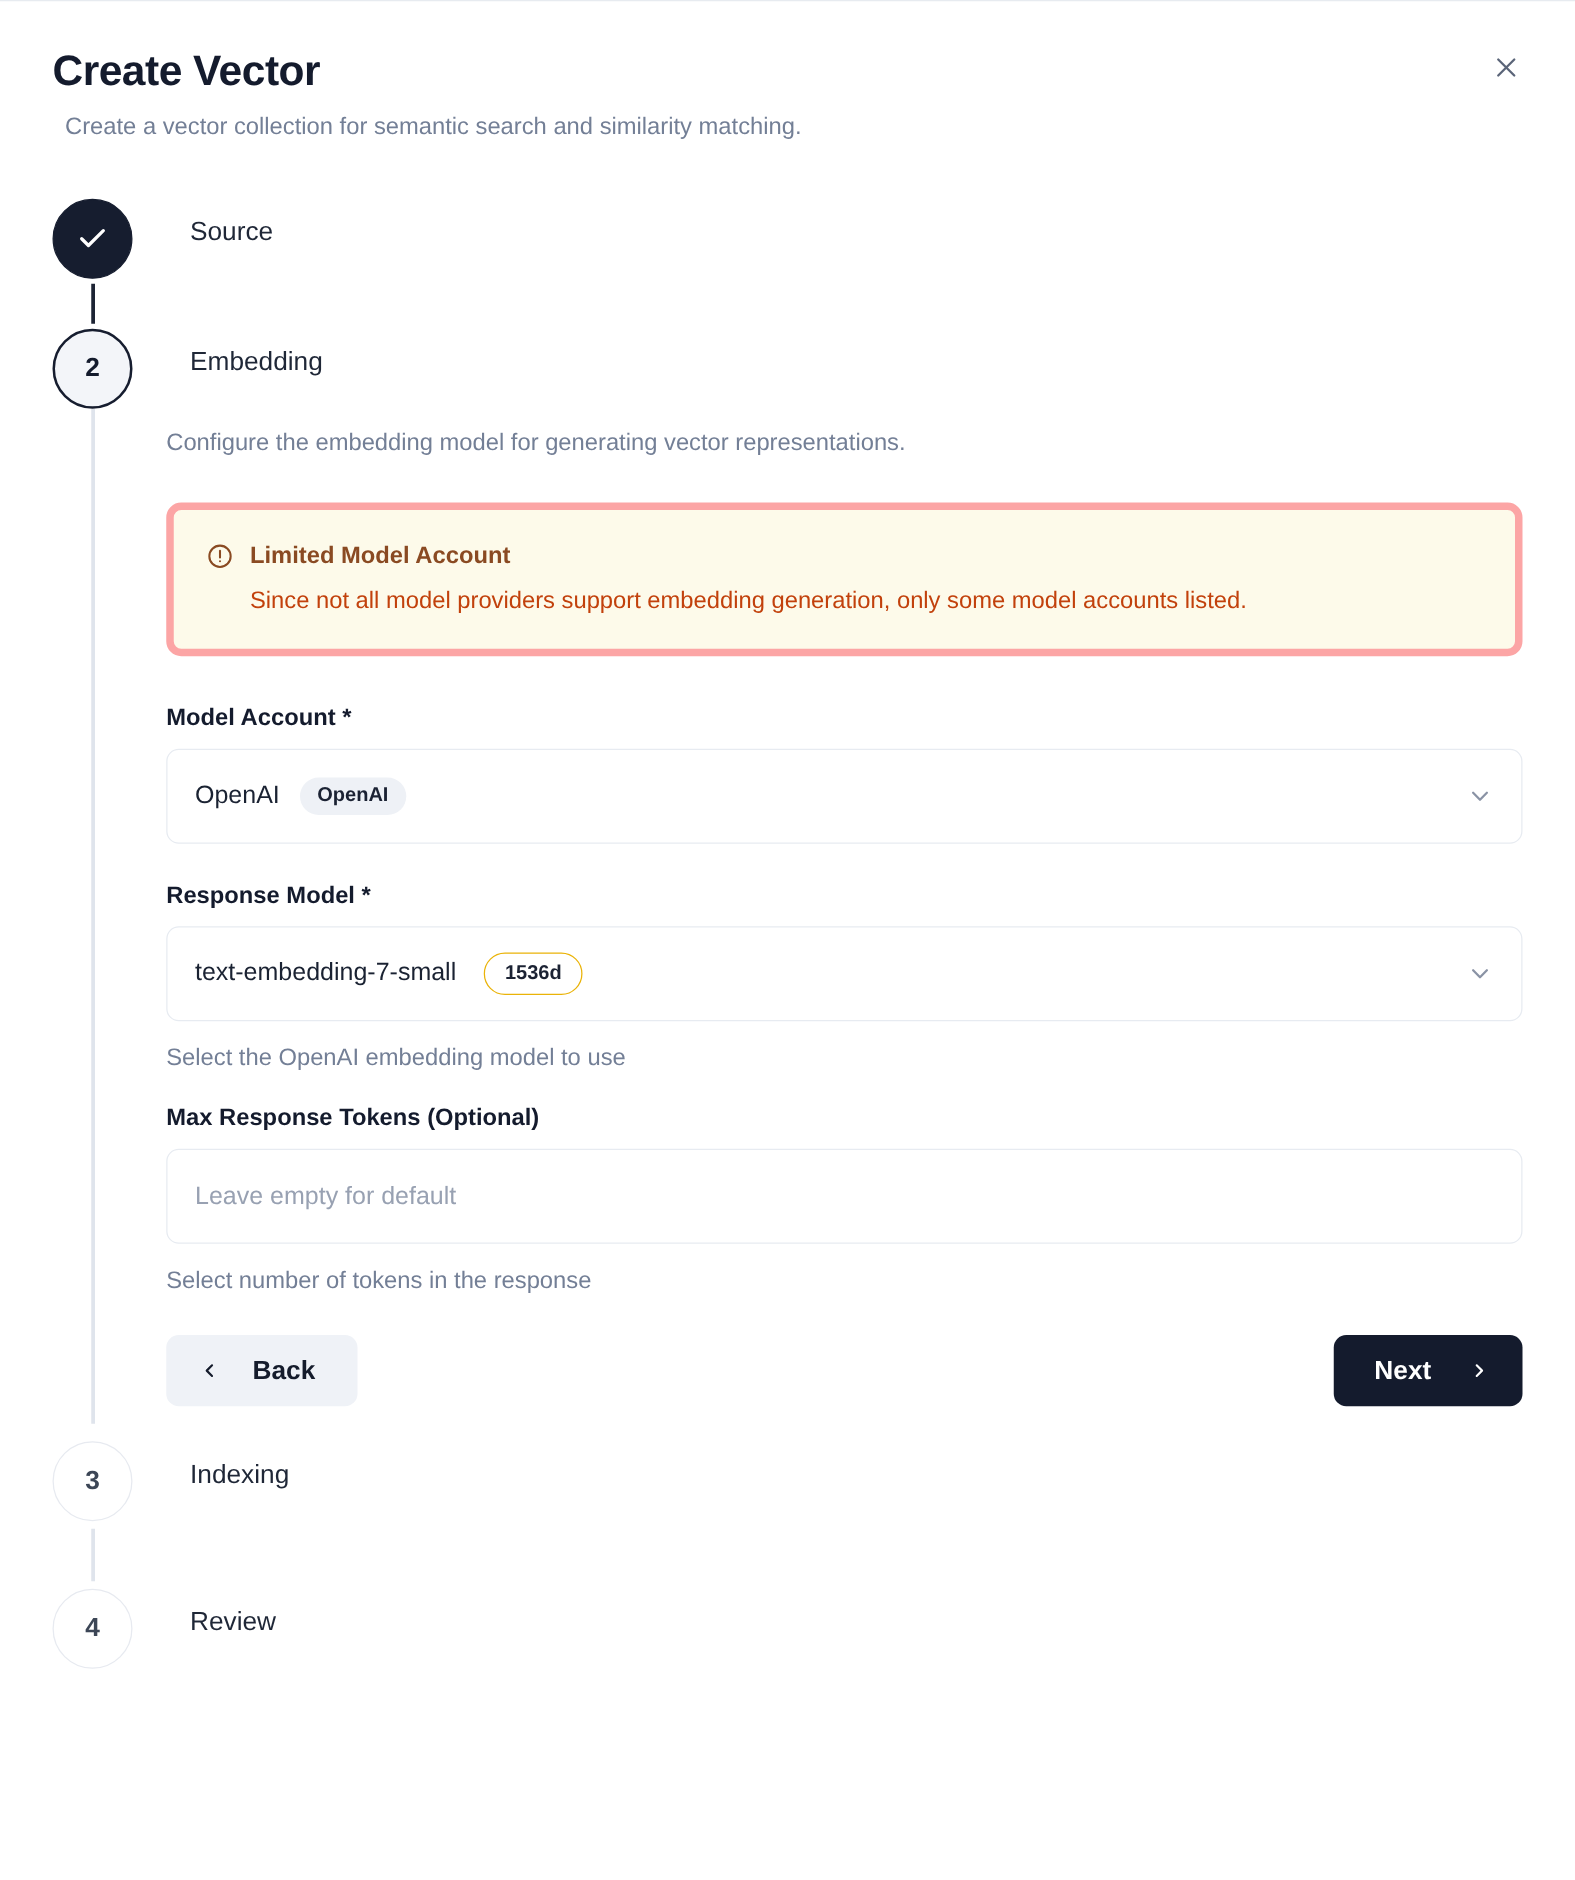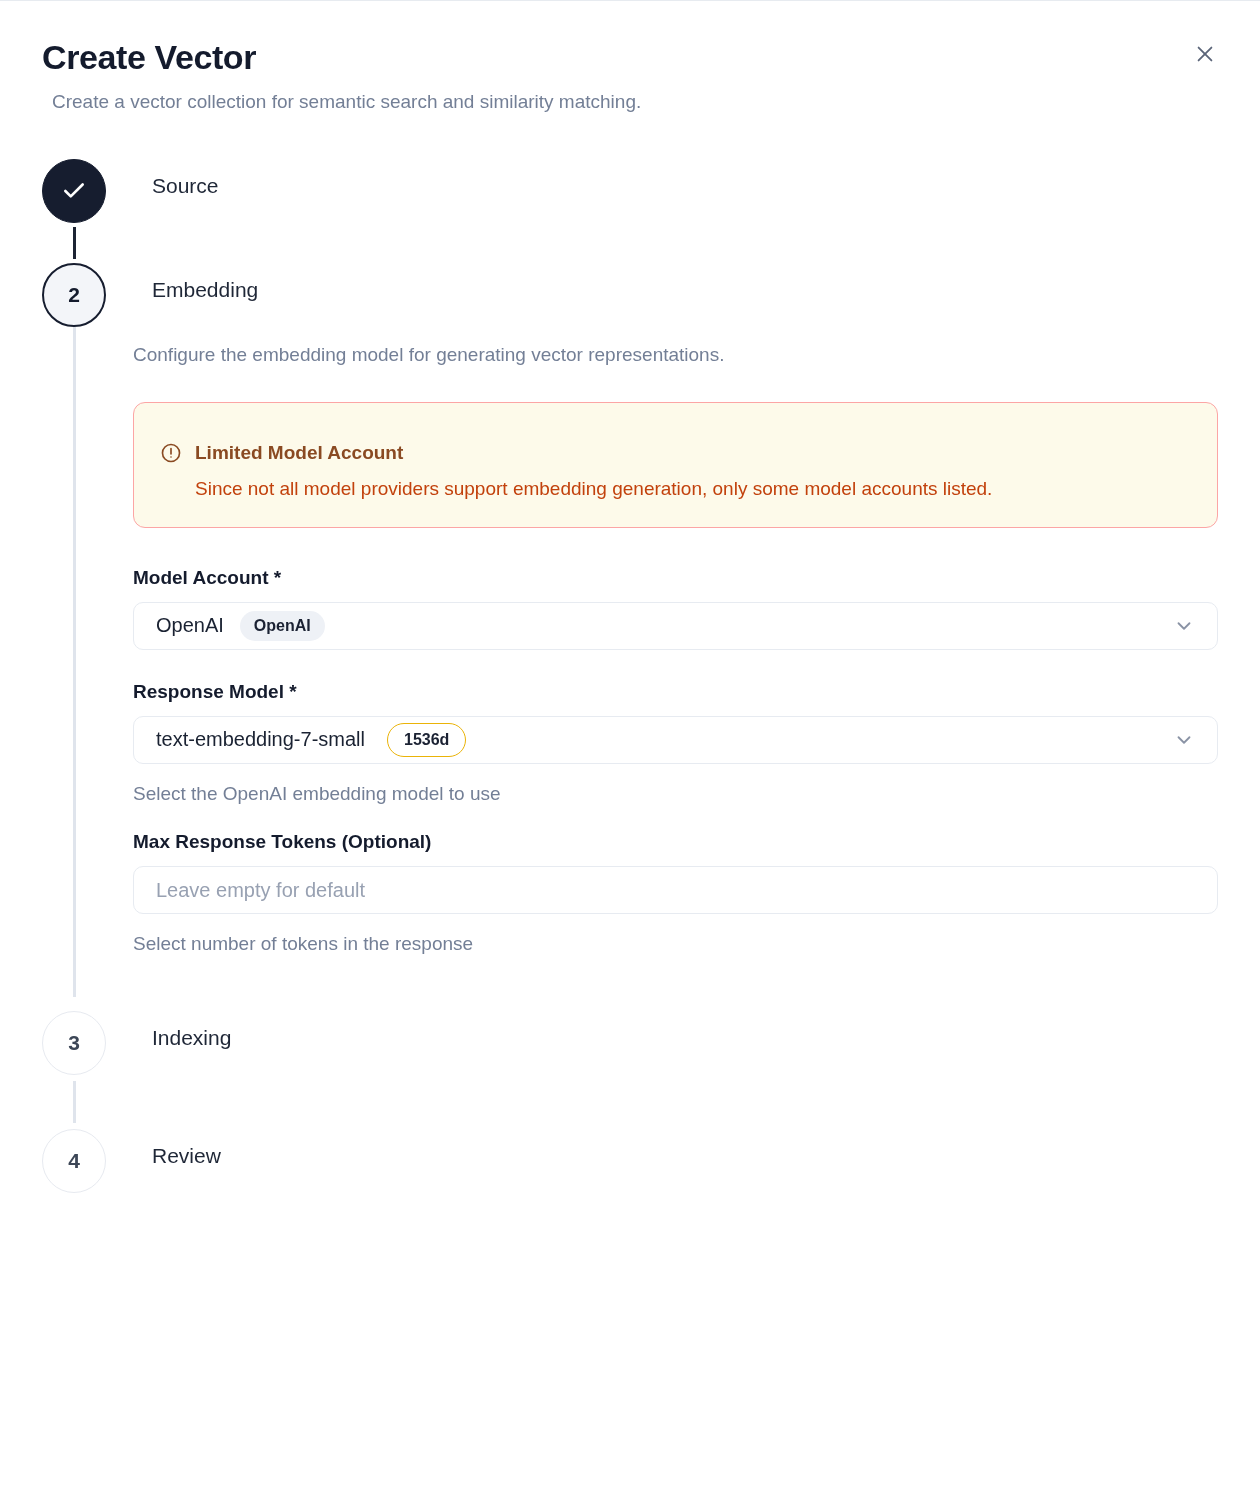--- a/index.html
+++ b/index.html
@@ -115,23 +115,23 @@
   .panel-desc {
     font-size: 19px;
     color: #737f96;
     margin: 0 0 34px 0;
     line-height: 1.3;
   }
 
   
   .warn {
     background: #fdfaea;
-    border: 1px solid #fca5a5;
+    border: 6px solid #fca5a5;
     border-radius: 12px;
-    padding: 39px 26px 24px 26px;
+    padding: 26px 26px 24px 26px;
     margin-bottom: 40px;
   }
   .warn-head {
     display: flex;
     align-items: center;
     gap: 13px;
     margin-bottom: 12px;
   }
   .warn-icon { flex: 0 0 22px; color: #8a4a22; display:flex; }
   .warn-title {
@@ -150,21 +150,21 @@
   
   .field { margin-bottom: 0; }
   .field-label {
     font-size: 19px;
     font-weight: bold;
     color: #141b2d;
     margin-bottom: 15px;
     line-height: 1;
   }
   .select, .input {
-    height: 48px;
+    height: 76px;
     border: 1px solid #e7ebf1;
     border-radius: 10px;
     background: #ffffff;
     display: flex;
     align-items: center;
     padding: 0 22px;
     position: relative;
   }
   .select-value {
     font-size: 20px;
@@ -327,20 +327,39 @@
         </div>
 
         <div class="field">
           <div class="field-label">Max Response Tokens (Optional)</div>
           <div class="input">
             <span class="placeholder">Leave empty for default</span>
           </div>
           <div class="helper">Select number of tokens in the response</div>
         </div>
 
+        <div class="nav">
+          <button class="btn btn-back">
+            <span style="display:flex">
+              <svg width="17" height="17" viewBox="0 0 24 24" fill="none" stroke="currentColor" stroke-width="2.4" stroke-linecap="round" stroke-linejoin="round">
+                <polyline points="15 18 9 12 15 6"></polyline>
+              </svg>
+            </span>
+            <span>Back</span>
+          </button>
+
+          <button class="btn btn-next">
+            <span>Next</span>
+            <span style="display:flex">
+              <svg width="17" height="17" viewBox="0 0 24 24" fill="none" stroke="currentColor" stroke-width="2.4" stroke-linecap="round" stroke-linejoin="round">
+                <polyline points="9 18 15 12 9 6"></polyline>
+              </svg>
+            </span>
+          </button>
+        </div>
 
       </div>
     </div>
 
     <div class="step-row" style="margin-top:14px">
       <div class="step-circle">3</div>
       <div class="step-label">Indexing</div>
     </div>
 
     <div class="connector conn-3"></div>

